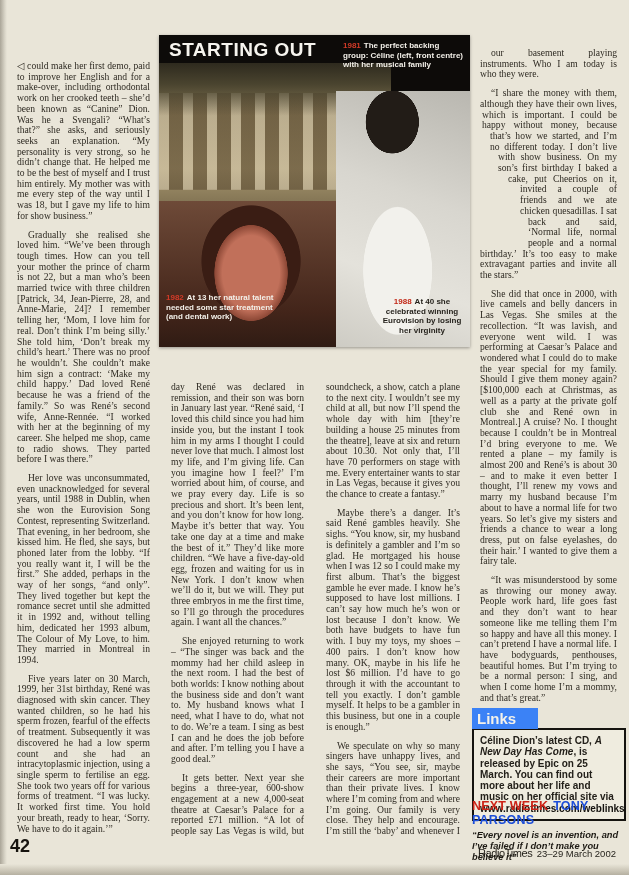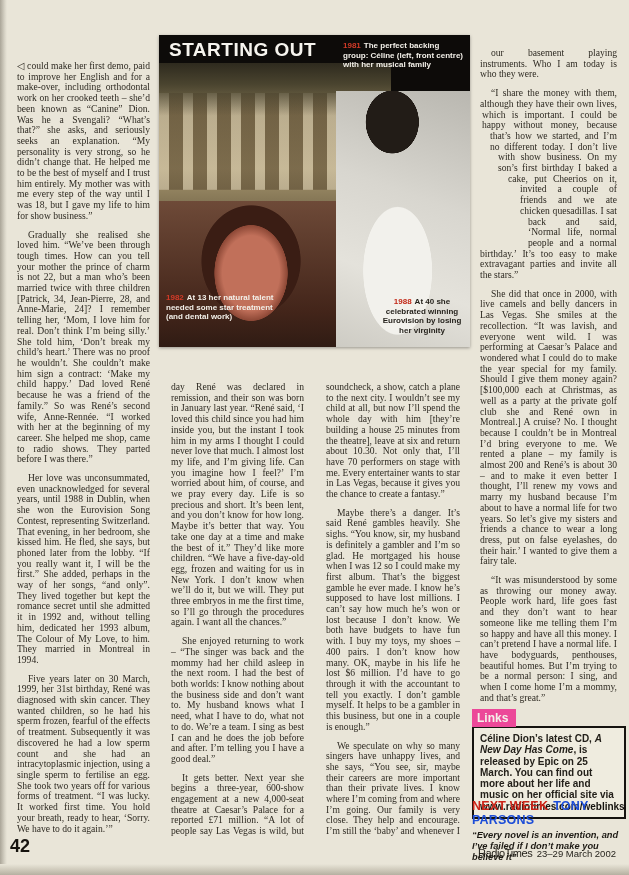--- a/index.html
+++ b/index.html
@@ -43,22 +43,22 @@
   .cap{position:absolute;z-index:5;font-family:"Liberation Sans",sans-serif;
        font-weight:bold;font-size:8px;line-height:9.6px;}
   .cap .yr{color:#d23b28;margin-right:3px;}
   .cap-1981{left:184px;top:6px;width:122px;color:#f2efe8;}
   .cap-1982{left:7px;top:258px;width:118px;color:#f2efe8;}
   .cap-1988{left:219px;top:262px;width:88px;color:#221f19;text-align:center;}
   .cap-1988 .yr{color:#c22817;}
   
   .links{position:absolute;left:472px;top:708px;width:154px;
        font-family:"Liberation Sans",sans-serif;}
-  .links .tab{display:inline-block;background:#ec4899;color:#f4f2ea;
-       font-weight:bold;font-size:12px;padding:2px 8px 2px 5px;margin-bottom:-1px;}
+  .links .tab{display:inline-block;background:#3b82f6;color:#f4f2ea;
+       font-weight:bold;font-size:15px;padding:2px 22px 2px 5px;margin-bottom:-1px;}
   .links .body{border:2px solid #15130f;background:#efecdf;padding:5px 6px;
        font-weight:bold;font-size:10px;line-height:11.3px;color:#23201a;}
   .links .body em{font-style:italic;}
   .links .url{font-weight:bold;color:#15130f;text-decoration:none;}
   
   .nextweek{position:absolute;left:472px;top:799px;width:156px;
        font-family:"Liberation Sans",sans-serif;}
   .nextweek .line1{font-weight:bold;font-size:12.5px;letter-spacing:.2px;}
   .nextweek .lbl{color:#cc2418;margin-right:5px;}
   .nextweek .who{color:#1d4ed8;}

